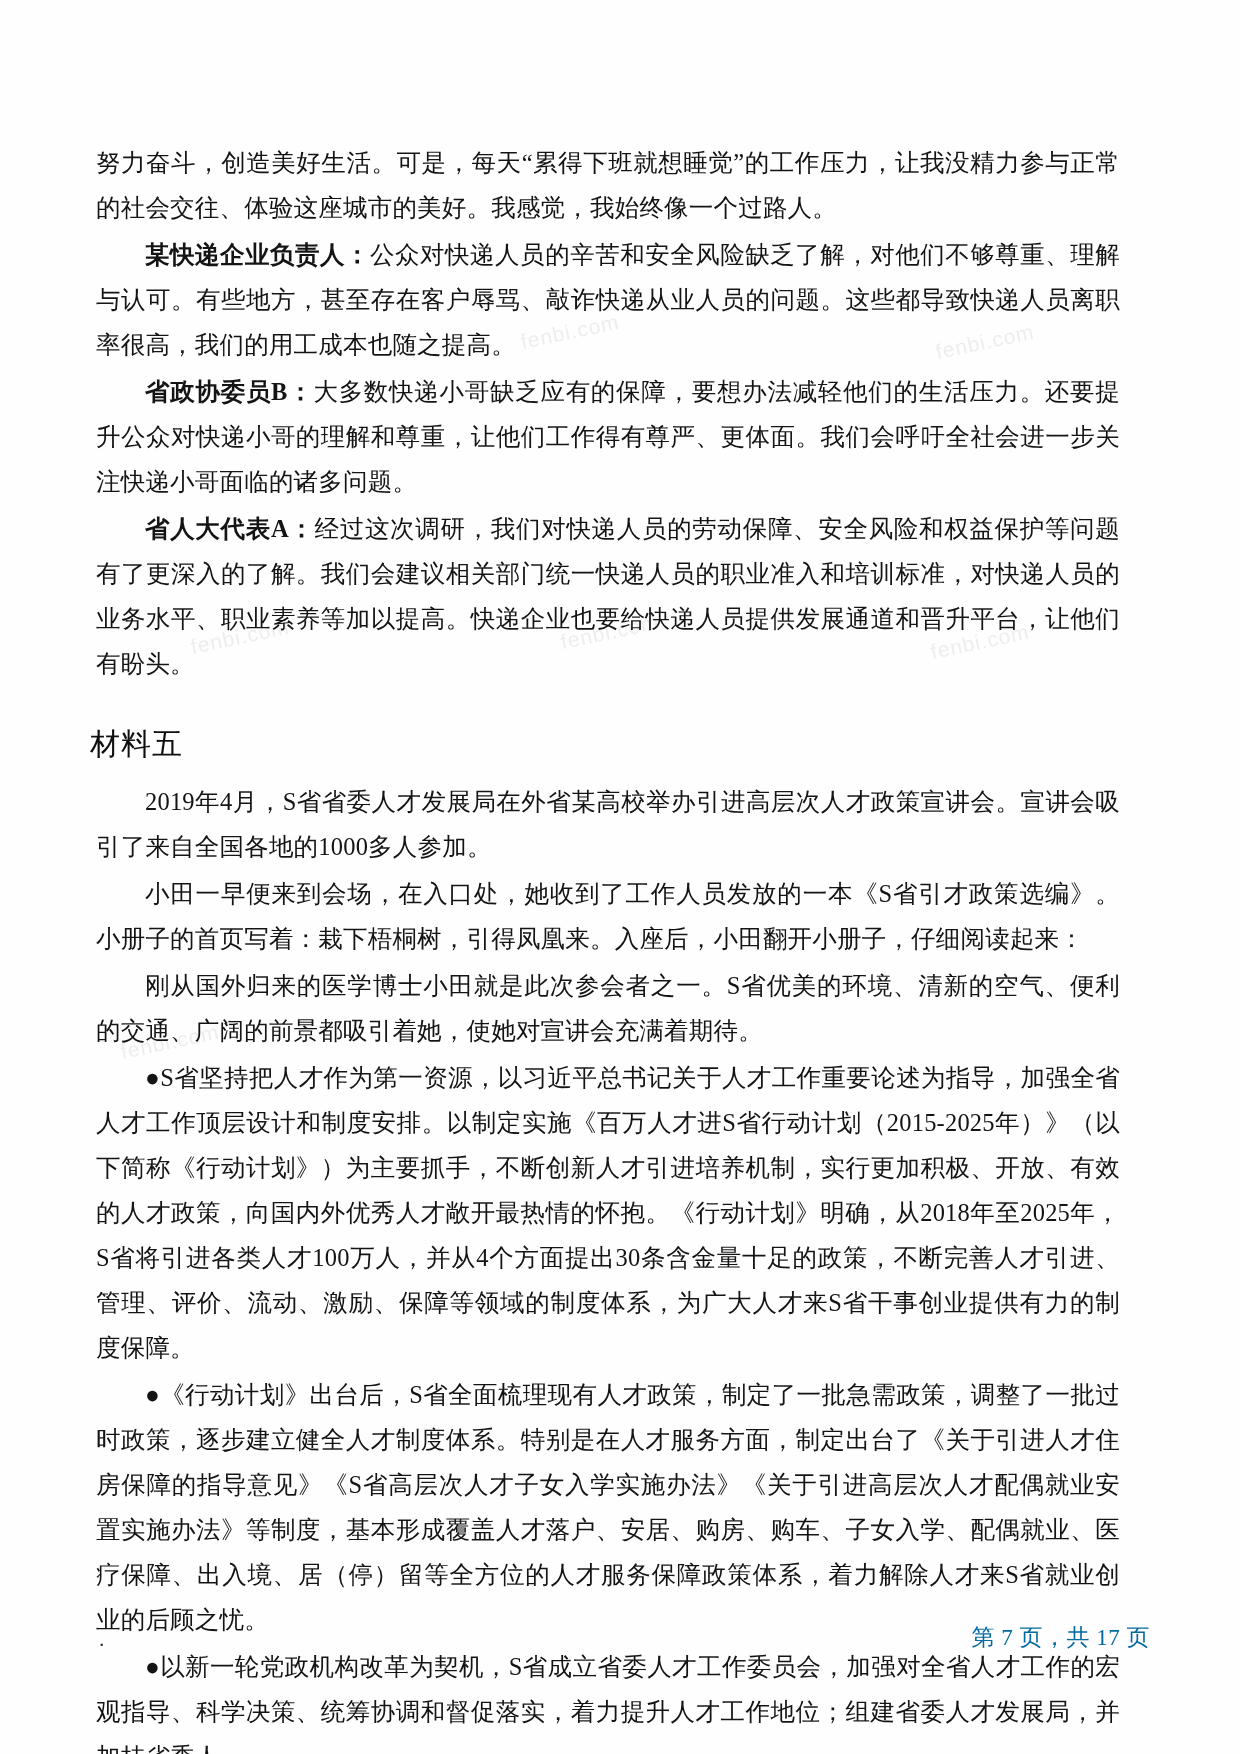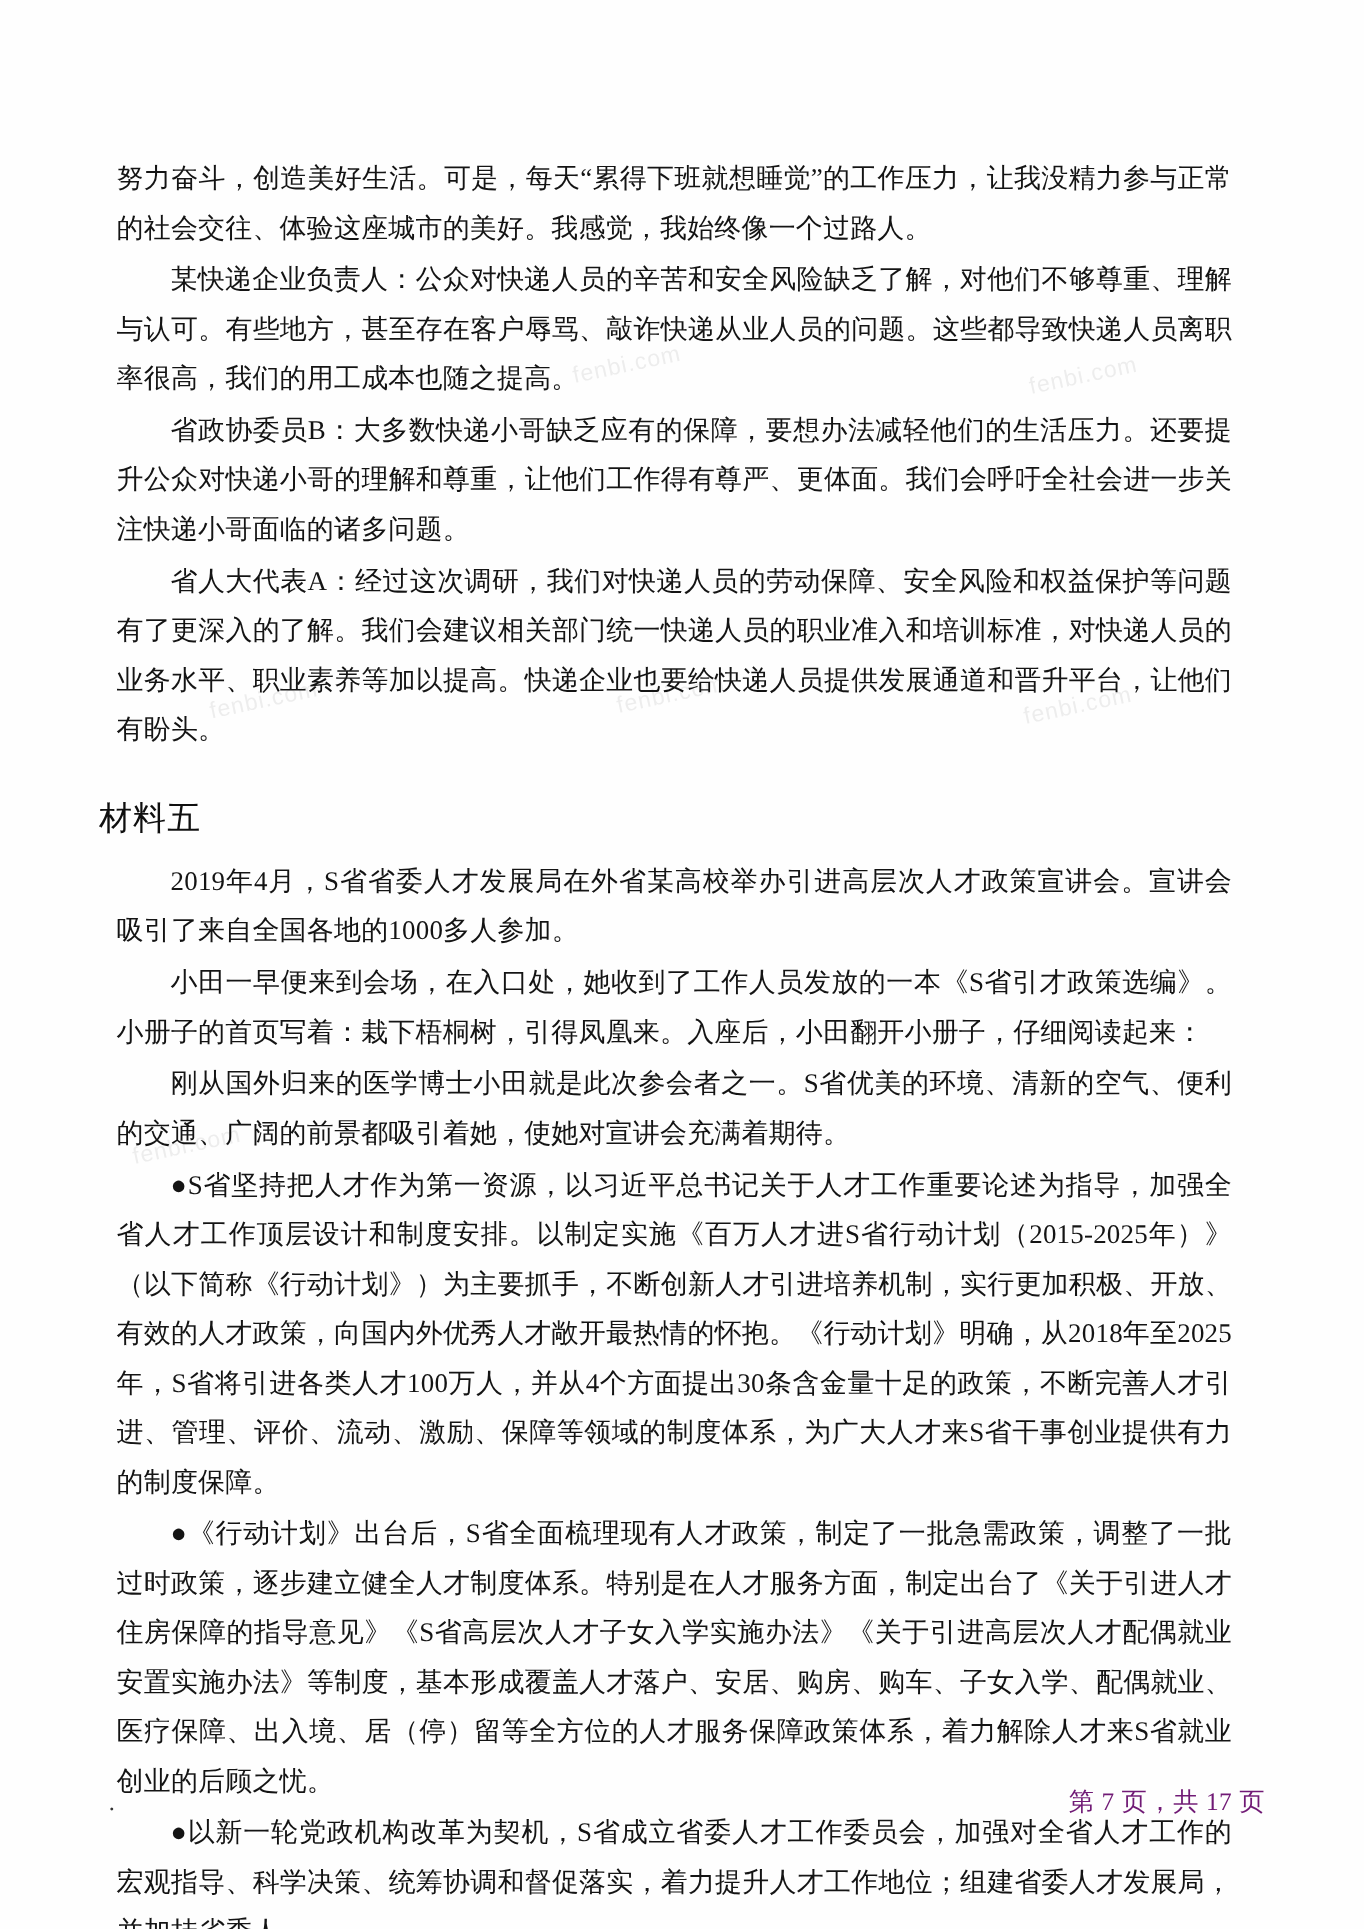--- a/index.html
+++ b/index.html
@@ -23,33 +23,33 @@
     height: 1754px;
     background: #fefefe;
   }
   .content {
     position: absolute;
     left: 90px;
     top: 140px;
     width: 1030px;
   }
   p.para {
-    margin: 0 0 2px 16px;
+    margin: 0 0 2px 6px;
     font-size: 24.5px;
     line-height: 45px;
     text-align: justify;
     text-justify: inter-ideograph;
     letter-spacing: 0.2px;
     color: #141414;
   }
   p.indent {
     text-indent: 49px;
   }
   .bold-lead {
-    font-weight: normal;
+    font-weight: bold;
   }
   h2.section-title {
     font-size: 30px;
     font-weight: normal;
     margin: 38px 0 14px 0;
     letter-spacing: 1px;
     color: #0f0f0f;
   }
   .footer {
     position: absolute;
@@ -64,21 +64,21 @@
     top: 18px;
     font-size: 22px;
     color: #333;
     line-height: 10px;
   }
   .footer-pageno {
     position: absolute;
     right: 0px;
     top: 0px;
     font-size: 23px;
-    color: #701a75;
+    color: #0369a1;
     letter-spacing: 0.5px;
   }
   
   .wm {
     position: absolute;
     font-family: "Liberation Sans", sans-serif;
     color: rgba(120,120,120,0.13);
     font-size: 21px;
     letter-spacing: 1px;
     transform: rotate(-12deg);

